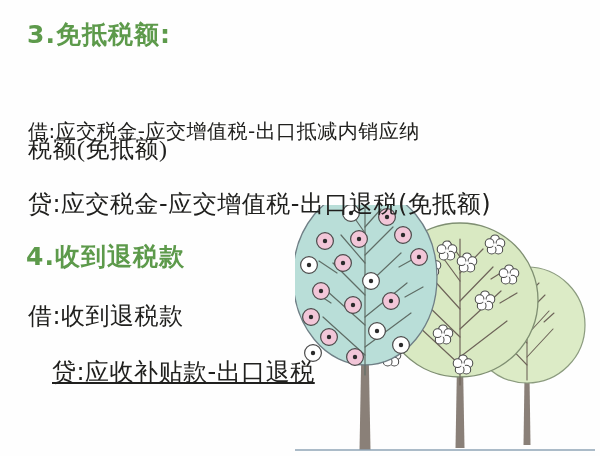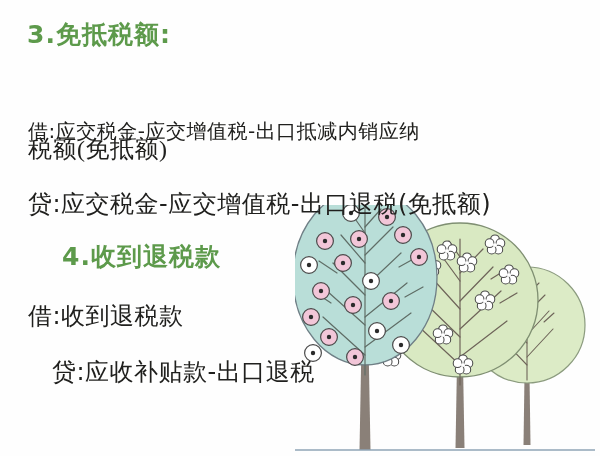--- a/index.html
+++ b/index.html
@@ -50,23 +50,23 @@
   }
   .heading {
     color: #5d9a4b;
     font-weight: bold;
     letter-spacing: 1px;
   }
   .l1 { left: 27px;  top: 18px;  font-size: 25px; }
   .l2 { left: 28px;  top: 78px;  font-size: 20px; margin-top: 40px; }
   .l3 { left: 28px;  top: 133px; font-size: 24px; font-family: Liberation Serif, serif; }
   .l4 { left: 28px;  top: 188px; font-size: 24px; }
-  .l5 { left: 26px;  top: 240px; font-size: 25px; margin-left: 36px; }
+  .l5 { left: 26px;  top: 240px; font-size: 25px; }
   .l6 { left: 28px;  top: 300px; font-size: 24px; }
-  .l7 { left: 52px;  top: 356px; font-size: 24px; }
+  .l7 { left: 52px;  top: 356px; font-size: 24px; text-decoration: underline; }
 
   
   #illustration {
     position: absolute;
     left: 295px;
     top: 205px;
     width: 305px;
     height: 251px;
     z-index: 2;
   }

